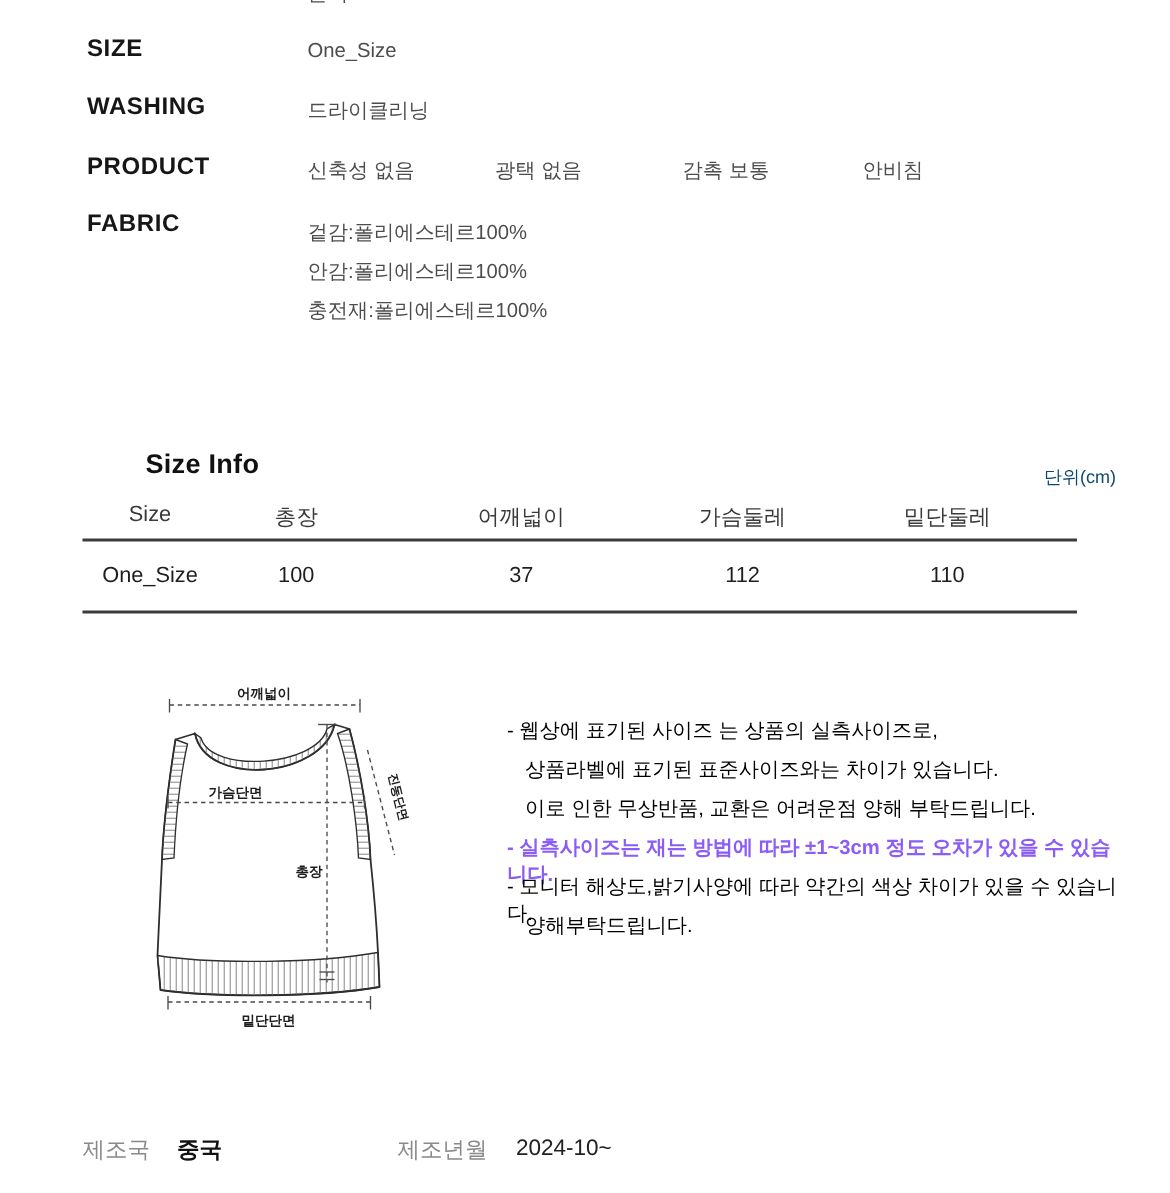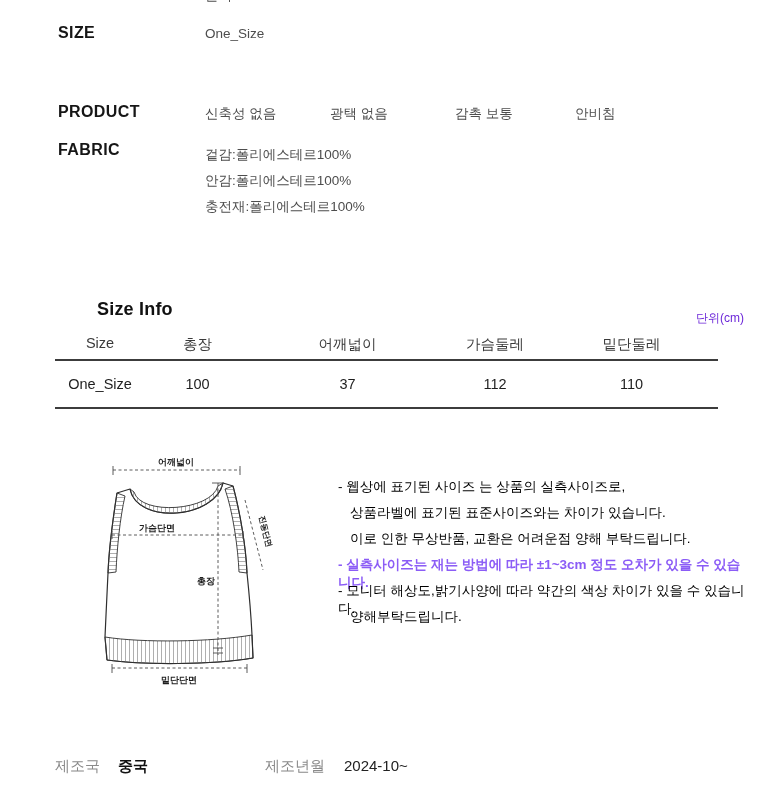--- a/index.html
+++ b/index.html
@@ -10,21 +10,21 @@
   .spec-row{position:absolute;left:0;width:780px;height:22px;}
   .spec-label{position:absolute;left:58px;top:0;font-size:16px;font-weight:800;
               letter-spacing:.4px;color:#161616;}
   .spec-val{position:absolute;top:2px;font-size:13.5px;color:#4d4d4d;}
   .v1{left:205px;} .v2{left:330px;} .v3{left:455px;} .v4{left:575px;}
   .fabric-vals{position:absolute;left:205px;top:1px;font-size:13.5px;color:#4d4d4d;line-height:26px;}
 
   
   .si-title{position:absolute;left:57px;top:299px;font-size:18px;font-weight:800;color:#111;
             letter-spacing:.2px;margin-left:40px;}
-  .si-unit{position:absolute;right:60px;top:310px;font-size:12px;color:#6d28d9;}
+  .si-unit{position:absolute;right:60px;top:310px;font-size:12px;color:#0c4a6e;}
   .si-table{position:absolute;left:55px;top:333px;width:663px;}
   .si-hrow{display:flex;height:26px;border-bottom:2px solid #3c3c3c;}
   .si-drow{display:flex;height:46px;border-bottom:2px solid #3c3c3c;align-items:center;}
   .si-cell{text-align:center;}
   .c0{width:90px;} .c1{width:105px;} .c2{width:195px;} .c3{width:100px;} .c4{width:173px;}
   .si-hrow .si-cell{font-size:14.5px;color:#3a3a3a;padding-top:2px;}
   .si-drow .si-cell{font-size:14.5px;color:#1e1e1e;}
 
   
   .diagram{position:absolute;left:72px;top:452px;width:230px;height:250px;}
@@ -52,20 +52,24 @@
   <div class="spec-row" style="top:-15px;">
     <span class="spec-label">COLOR</span>
     <span class="spec-val v1">블랙</span>
   </div>
 
   <div class="spec-row" style="top:24px;">
     <span class="spec-label">SIZE</span>
     <span class="spec-val v1">One_Size</span>
   </div>
 
+  <div class="spec-row" style="top:63px;">
+    <span class="spec-label">WASHING</span>
+    <span class="spec-val v1">드라이클리닝</span>
+  </div>
 
   <div class="spec-row" style="top:103px;">
     <span class="spec-label">PRODUCT</span>
     <span class="spec-val v1">신축성 없음</span>
     <span class="spec-val v2">광택 없음</span>
     <span class="spec-val v3">감촉 보통</span>
     <span class="spec-val v4">안비침</span>
   </div>
 
   <div class="spec-row" style="top:141px;height:80px;">

